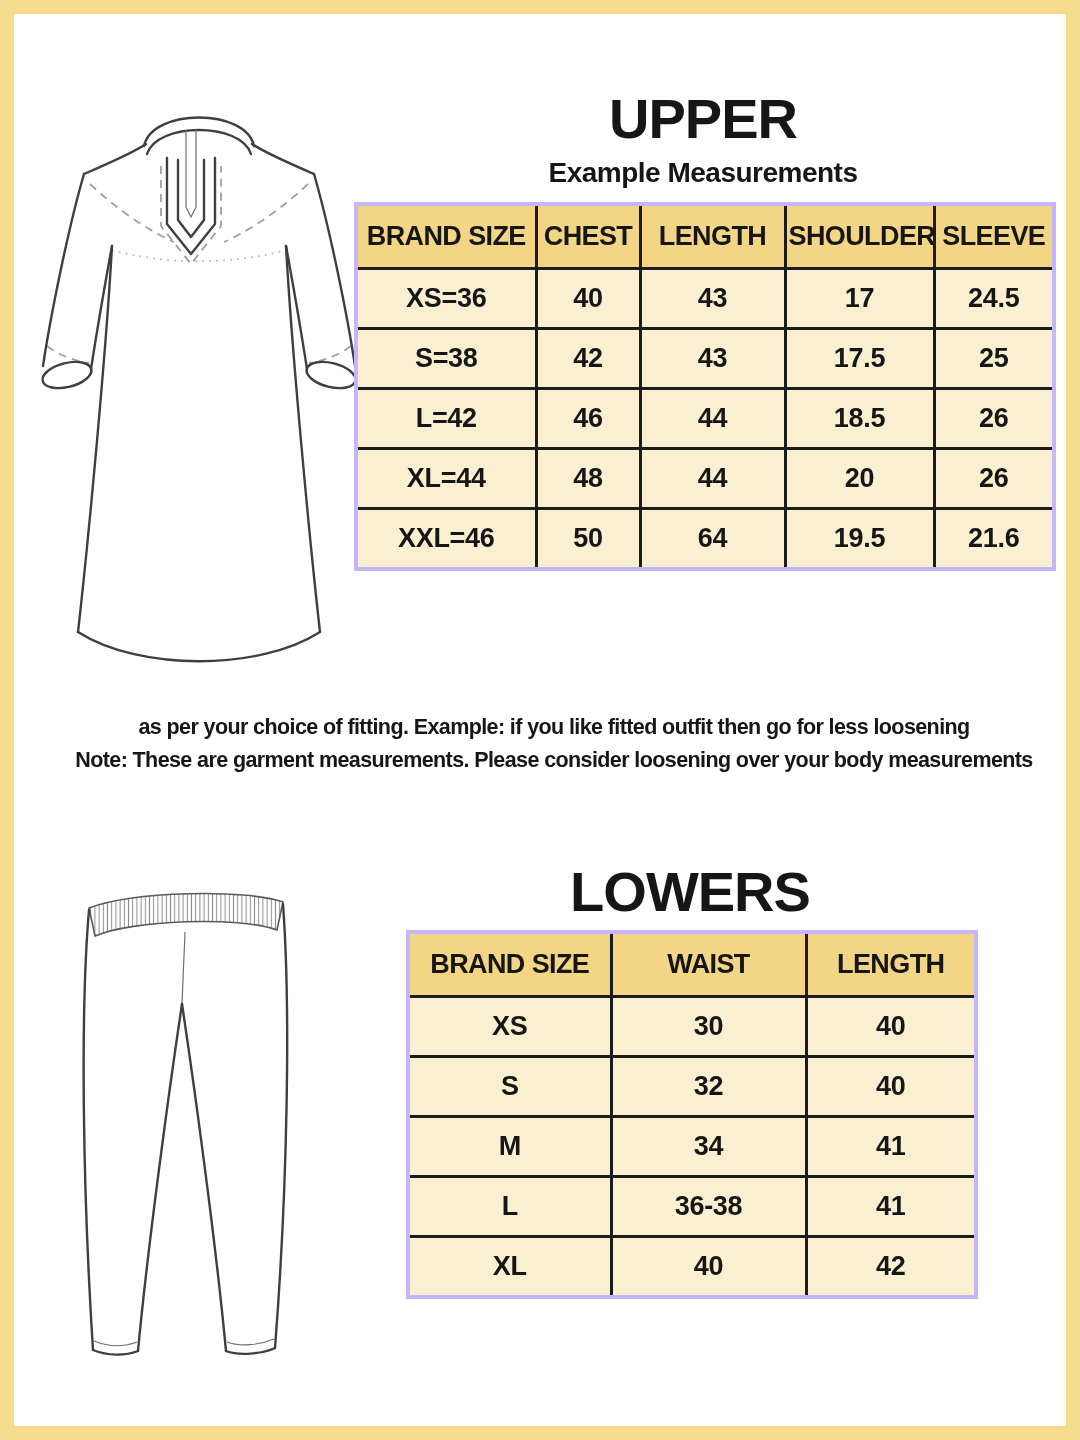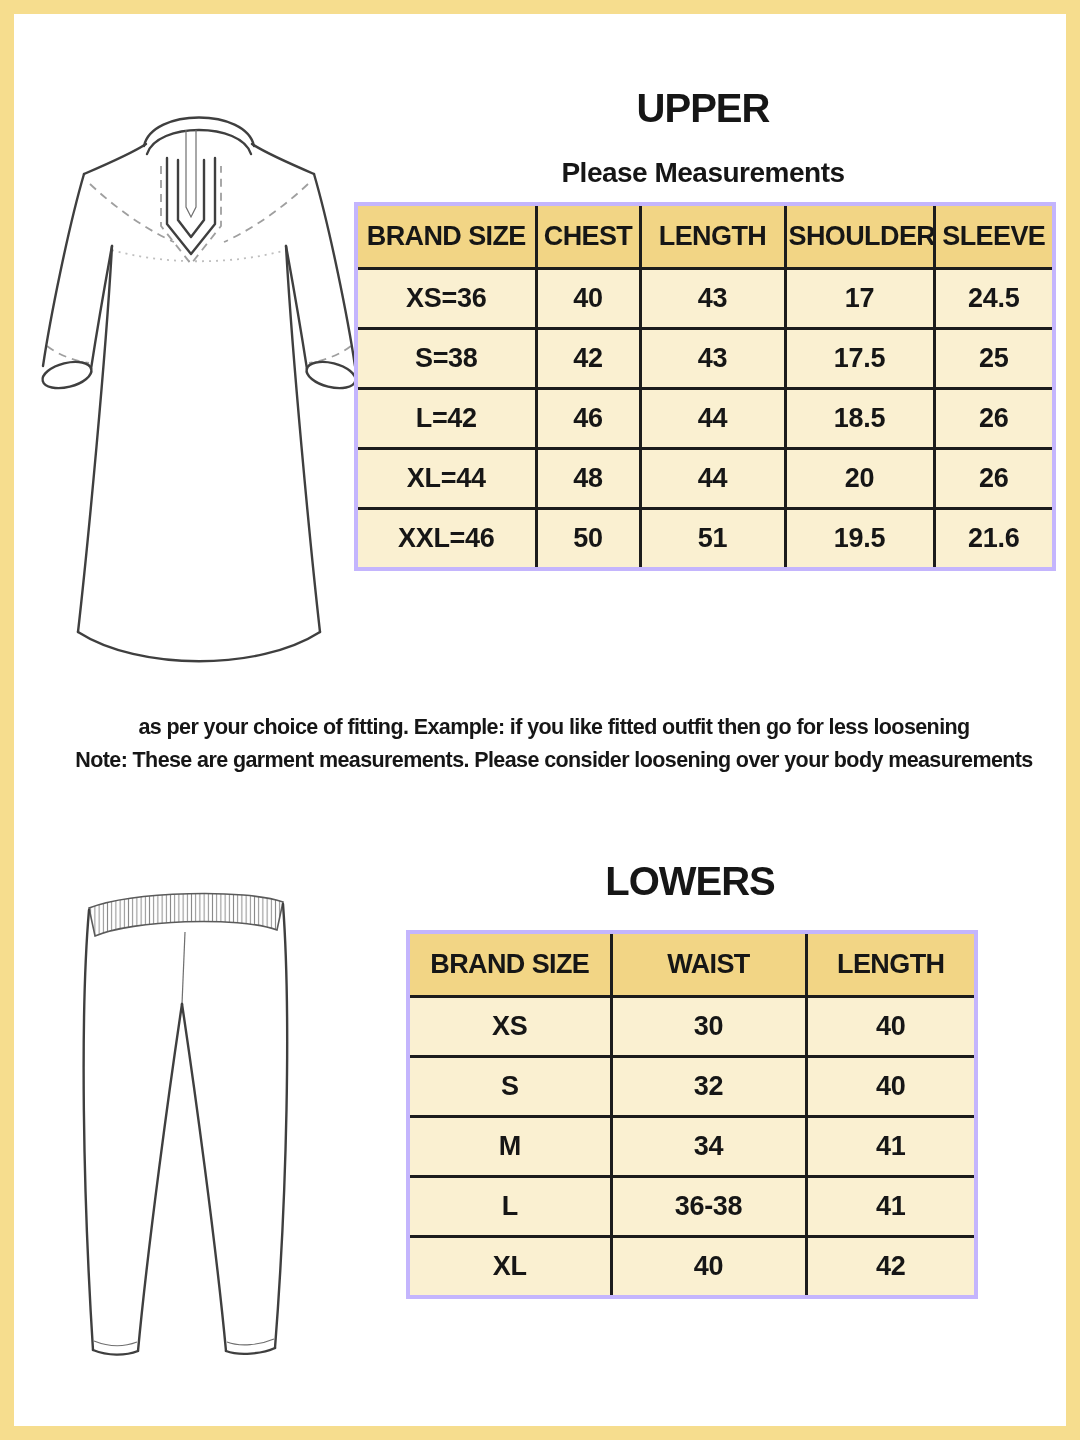--- a/index.html
+++ b/index.html
@@ -10,21 +10,21 @@
     font-family:"Liberation Sans", sans-serif;
     color:var(--ink,#161616);
     overflow:hidden;
     box-sizing:border-box;
     border:14px solid var(--gold-border,#f6dd8e);
   }
   .abs{position:absolute;}
 
   
   .big-title{
-    font-size:40px;font-weight:bold;letter-spacing:-1px;
+    font-size:56px;font-weight:bold;letter-spacing:-1px;
     text-align:center;white-space:nowrap;
   }
   .sub-title{
     font-size:28px;font-weight:bold;letter-spacing:-0.5px;
     text-align:center;white-space:nowrap;
   }
 
   
   table.size-table{
     border-collapse:collapse;
@@ -112,21 +112,21 @@
       <path class="ln" d="M 110,72 C 118,34 212,34 220,72"></path>
       <path class="ln" d="M 113,80 C 123,48 207,48 217,80"></path>
 
       <path class="ln" d="M 133,84 L 133,150 L 157,180 L 181,150 L 181,84"></path>
       <path class="ln" d="M 144,86 L 144,146 L 157,163 L 170,146 L 170,86"></path>
       <path class="thin" d="M 152,56 L 152,133 L 157,143 L 162,133 L 162,56"></path>
     </svg>
   </div>
 
   <div class="abs big-title" style="left:340px;top:72px;width:698px;">UPPER</div>
-  <div class="abs sub-title" style="left:340px;top:143px;width:698px;">Please Measurements</div>
+  <div class="abs sub-title" style="left:340px;top:143px;width:698px;">Example Measurements</div>
 
   <table id="upper-table" class="size-table abs" style="left:340px;top:188px;">
     <colgroup>
         <col>
         <col>
         <col>
         <col>
         <col>
       </colgroup>
   <thead>
@@ -163,21 +163,21 @@
         <tr>
           <td>XL=44</td>
           <td>48</td>
           <td>44</td>
           <td>20</td>
           <td>26</td>
         </tr>
         <tr>
           <td>XXL=46</td>
           <td>50</td>
-          <td>51</td>
+          <td>64</td>
           <td>19.5</td>
           <td>21.6</td>
         </tr>
       </tbody>
     </table>
 
   <div class="abs note" style="left:40px;top:697px;">
     <div>as per your choice of fitting. Example: if you like fitted outfit then go for less loosening</div>
     <div>Note: These are garment measurements. Please consider loosening over your body measurements</div>
   </div>

